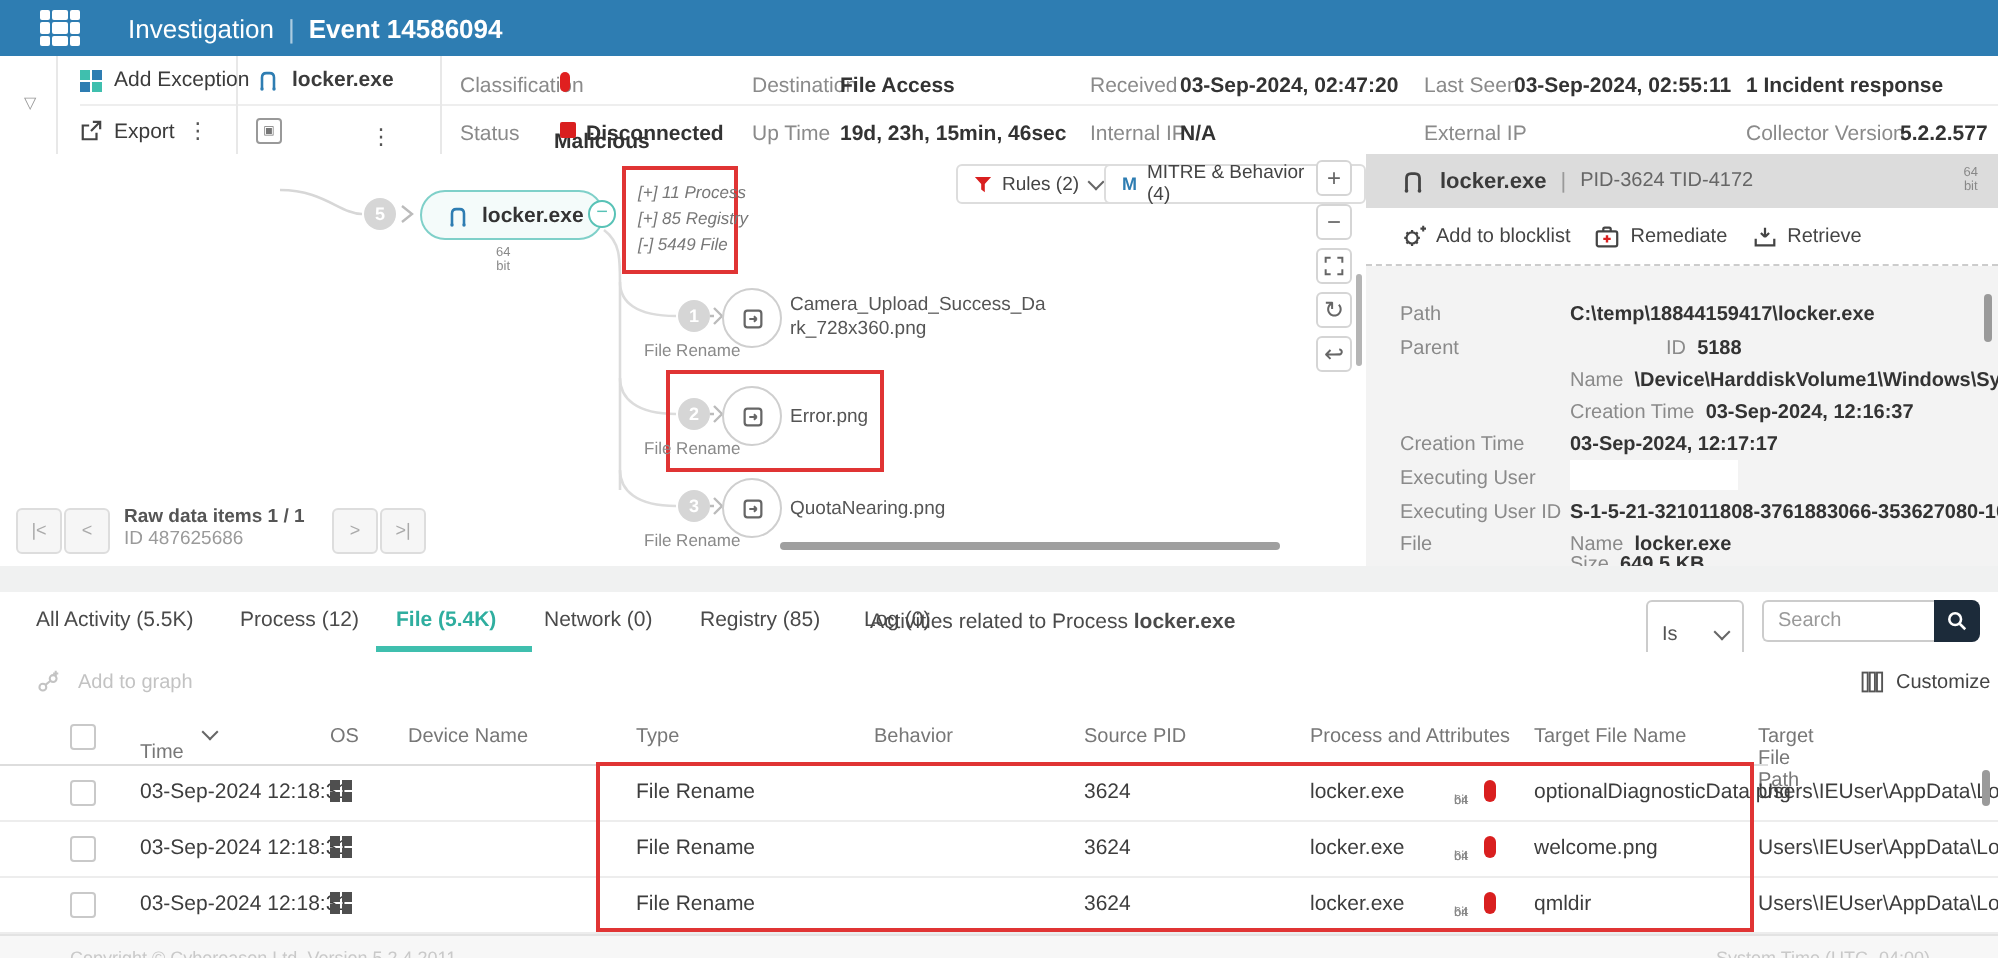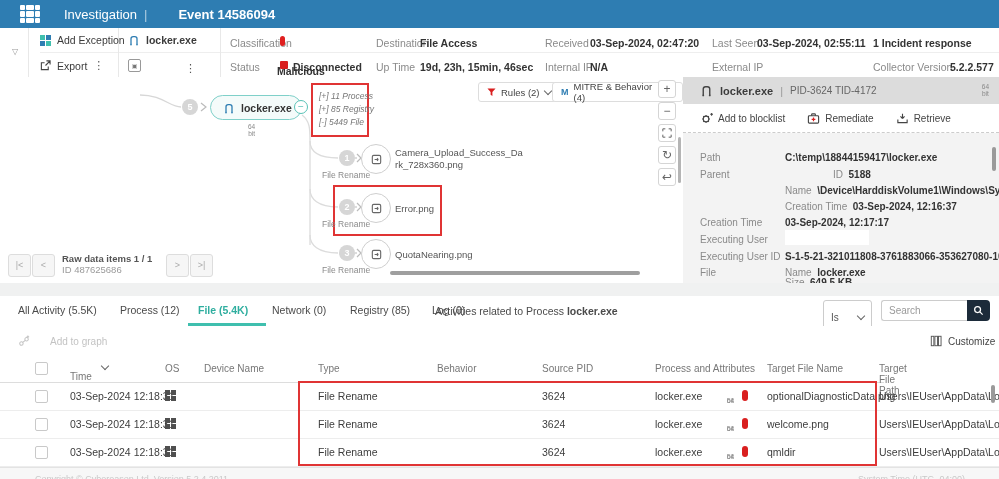--- a/index.html
+++ b/index.html
@@ -4,21 +4,21 @@
 <style>
   html,body{margin:0;padding:0;background:#fff;}
   body{width:999px;height:479px;overflow:hidden;position:relative;
        font-family:"Liberation Sans","DejaVu Sans",sans-serif;color:#3b3b3b;}
   .abs{position:absolute;}
   
   .topbar{left:0;top:0;width:999px;height:28px;background:#2e7db2;color:#fff;display:flex;align-items:center;}
   .logo{width:20px;height:18px;margin-left:20px;display:grid;grid-template-columns:5px 8px 5px;grid-template-rows:5px 6px 5px;gap:1px;}
   .logo i{background:#fff;border-radius:1px;display:block}
   .title{margin-left:24px;font-size:13px;}
-  .title b{font-weight:bold;margin-left:24px;}
+  .title b{font-weight:bold;}
   .title .sep{opacity:.6;margin:0 7px;}
   
   .infobar{left:0;top:28px;width:999px;height:49px;background:#fff;border-bottom:1px solid #ddd;font-size:10.5px;}
   .ib-h{position:absolute;left:40px;right:0;top:24px;height:1px;background:#eee;}
   .ib-v{position:absolute;top:0;bottom:0;width:1px;background:#e8e8e8;}
   .lbl{color:#8a8a8a;}
   .val{color:#333;font-weight:bold;}
   .cellrow{position:absolute;display:flex;align-items:center;gap:6px;white-space:nowrap;}
   .kebab{color:#555;font-size:11px;letter-spacing:0;}
   .redpin{width:5px;height:10px;background:#e02020;border-radius:2.5px;display:inline-block;}
@@ -34,36 +34,36 @@
   .fname{position:absolute;font-size:9.5px;color:#555;width:128px;line-height:1.25;word-break:break-all;}
   .edgelbl{position:absolute;font-size:8.5px;color:#8a8a8a;}
   .redbox{position:absolute;border:2px solid #e03434;background:transparent;pointer-events:none;}
   .anno{font-size:8.5px;font-style:italic;color:#777;line-height:1.55;padding:5px 0 0 6px;}
   .gbtn{position:absolute;height:20px;background:#fff;border:1px solid #ddd;border-radius:3px;display:flex;align-items:center;gap:5px;padding:0 8px;font-size:9.5px;color:#444;box-sizing:border-box;}
   .zbtn{position:absolute;left:658px;width:18px;height:18px;background:#fff;border:1px solid #d5d5d5;border-radius:3px;color:#666;font-size:12px;text-align:center;line-height:16px;box-sizing:border-box;}
   .pgbtn{position:absolute;width:21px;height:21px;background:#f6f6f6;border:1px solid #ddd;border-radius:3px;color:#aaa;font-size:9px;text-align:center;line-height:20px;}
   .bits{font-size:6.5px;color:#888;line-height:1;text-align:center;}
   
   .phead{position:absolute;left:0;top:0;width:316px;height:27px;background:#dcdcdc;display:flex;align-items:center;gap:7px;padding-left:17px;box-sizing:border-box;font-size:11px;}
-  .pactions{position:absolute;left:0;top:27px;width:316px;height:29px;background:#fff;display:flex;align-items:center;gap:22px;padding-left:17px;box-sizing:border-box;font-size:10px;color:#444;border-bottom:1px dashed #ccc;}
+  .pactions{position:absolute;left:0;top:27px;width:316px;height:29px;background:#fff;display:flex;align-items:center;gap:12px;padding-left:17px;box-sizing:border-box;font-size:10px;color:#444;border-bottom:1px dashed #ccc;}
   .pact{display:flex;align-items:center;gap:5px;}
   .drow{position:absolute;font-size:10px;white-space:nowrap;}
   .dval{color:#333;font-weight:bold;}
   
   .band{left:0;top:283px;width:999px;height:13px;background:#f0f1f1;}
   .tabsrow{left:0;top:296px;width:999px;height:30px;background:#fff;border-bottom:1px solid #e5e5e5;font-size:10.5px;}
   .tab{position:absolute;top:8px;color:#4a4a4a;}
   .tab.active{color:#2fae9f;font-weight:bold;}
   .tabline{position:absolute;top:27px;height:3px;background:#3fbfae;}
   .caption{position:absolute;top:9px;left:435px;color:#4a4a4a;font-size:10.5px;}
   .isbox{position:absolute;left:823px;top:4px;width:49px;height:21px;border:1px solid #ccc;border-radius:3px;display:flex;align-items:center;justify-content:space-between;padding:16px 7px;box-sizing:border-box;font-size:10px;color:#555;}
   .searchin{position:absolute;left:881px;top:4px;width:87px;height:21px;border:1px solid #ccc;border-right:none;border-radius:3px 0 0 3px;box-sizing:border-box;font-size:10px;padding:0 7px;color:#555;outline:none;font-family:inherit;}
   .searchbtn{position:absolute;left:967px;top:4px;width:23px;height:21px;background:#1c2b3a;border-radius:0 4px 4px 0;display:flex;align-items:center;justify-content:center;}
   .subbar{left:0;top:326px;width:999px;height:29px;background:#fff;font-size:10px;}
-  .addgraph{position:absolute;left:18px;top:9px;color:#c3c3c3;display:flex;gap:20px;align-items:center;}
+  .addgraph{position:absolute;left:18px;top:9px;color:#c3c3c3;display:flex;gap:9px;align-items:center;}
   .customize{position:absolute;left:930px;top:9px;color:#444;display:flex;gap:6px;align-items:center;}
   
   .thead{position:absolute;left:0;top:355px;width:884px;height:27px;border-bottom:1px solid #ddd;font-size:10px;color:#777;}
   .thead span{position:absolute;top:8px;}
   .trow{position:absolute;left:0;width:999px;height:28px;border-bottom:1px solid #ededed;font-size:10.5px;color:#3d3d3d;}
   .trow span{position:absolute;top:8px;}
   .cb{position:absolute;width:11px;height:11px;border:1px solid #c9c9c9;border-radius:2px;background:#fff;}
   .winicon{position:absolute;width:11px;height:11px;display:grid;grid-template-columns:5px 5px;grid-template-rows:5px 5px;gap:1px;}
   .winicon i{background:#4f4f4f;display:block;}
   .redflame{position:absolute;width:6px;height:11px;background:#d91f1f;border-radius:3px;}

